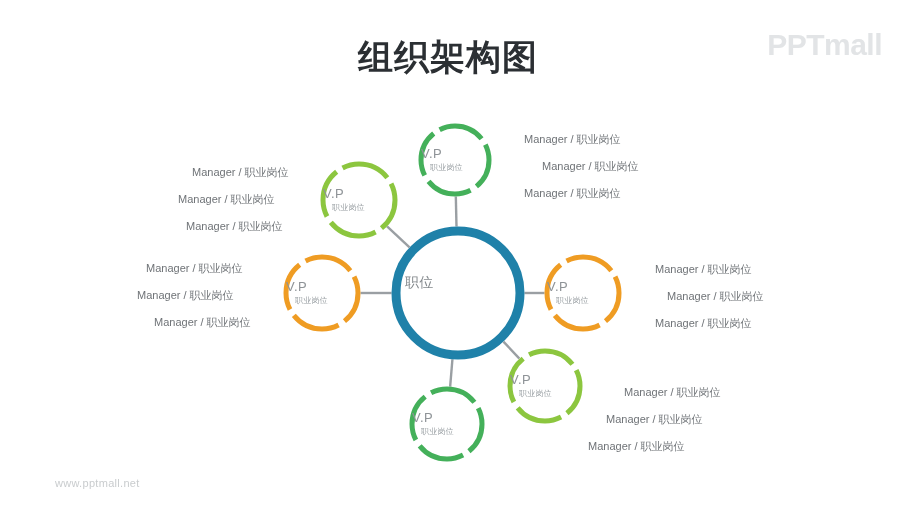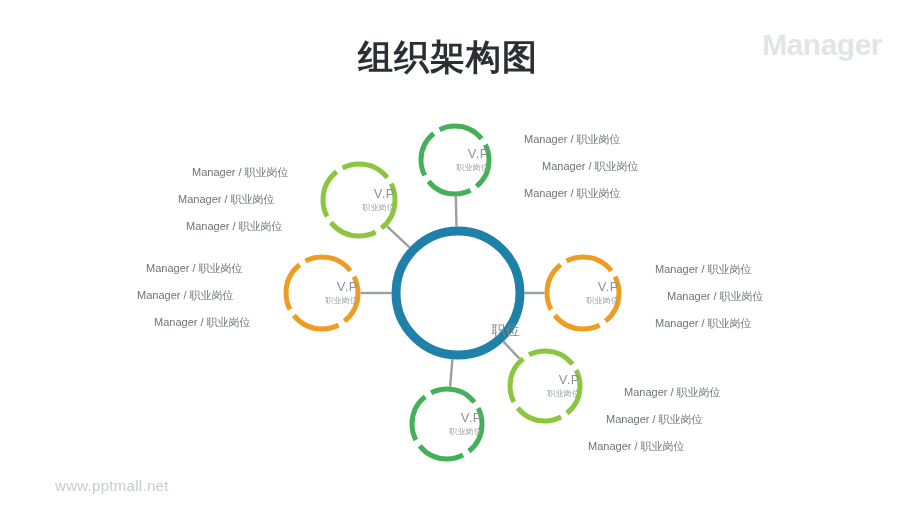--- a/index.html
+++ b/index.html
@@ -47,65 +47,65 @@
     letter-spacing: -0.5px;
     white-space: nowrap;
     user-select: none;
   }
 
   
   .footer-url {
     position: absolute;
     left: 55px;
     top: 477px;
-    font-size: 15px;
+    font-size: 11px;
     color: #c9ccce;
     letter-spacing: 0.3px;
     white-space: nowrap;
   }
 
   
   #diagram {
     position: absolute;
     left: 0;
     top: 0;
     width: 900px;
     height: 506px;
   }
   #diagram svg {
     display: block;
   }
 
   
   .node-label {
     position: absolute;
-    text-align: right;
+    text-align: left;
     color: #8b9094;
     pointer-events: none;
     white-space: nowrap;
   }
   .node-label .primary {
     display: block;
     letter-spacing: 0.5px;
   }
   .node-label .secondary {
     display: block;
     letter-spacing: 0.2px;
+    padding-left: 9px;
   }
 
   .node-label.center .primary {
     font-size: 17px;
     color: #83888c;
     line-height: 22px;
   }
   .node-label.center .secondary {
     font-size: 14px;
     color: #83888c;
     line-height: 21px;
-    margin-top: 48px;
   }
 
   .node-label.vp .primary {
     font-size: 13px;
     color: #8e9397;
     line-height: 16px;
   }
   .node-label.vp .secondary {
     font-size: 8px;
     color: #9aa0a4;
@@ -123,21 +123,21 @@
     white-space: nowrap;
   }
 </style>
 </head>
 <body>
 
 <div id="slide">
 
   <div class="title">组织架构图</div>
 
-  <div class="logo">Manager</div>
+  <div class="logo">PPTmall</div>
 
   <div id="diagram">
       <svg width="900" height="506" viewBox="0 0 900 506">
         <g>
           <line x1="456.50038144752887" y1="226.51691084044694" x2="455.82309890473977" y2="196.49071811013064" stroke="#9a9fa3" stroke-width="2.4"></line>
           <line x1="409.53160320574983" y1="247.46908179934076" x2="387.0606507756185" y2="226.36000527406588" stroke="#9a9fa3" stroke-width="2.4"></line>
           <line x1="391.5" y1="293" x2="360.5" y2="293" stroke="#9a9fa3" stroke-width="2.4"></line>
           <line x1="524.5" y1="293" x2="544.5" y2="293" stroke="#9a9fa3" stroke-width="2.4"></line>
           <line x1="503.4299490635868" y1="341.5630489990066" x2="519.3816076709097" y2="358.6148219930414" stroke="#9a9fa3" stroke-width="2.4"></line>
           <line x1="452.43561296472404" y1="359.2667910564685" x2="450.13781223793757" y2="386.6315088027433" stroke="#9a9fa3" stroke-width="2.4"></line>

